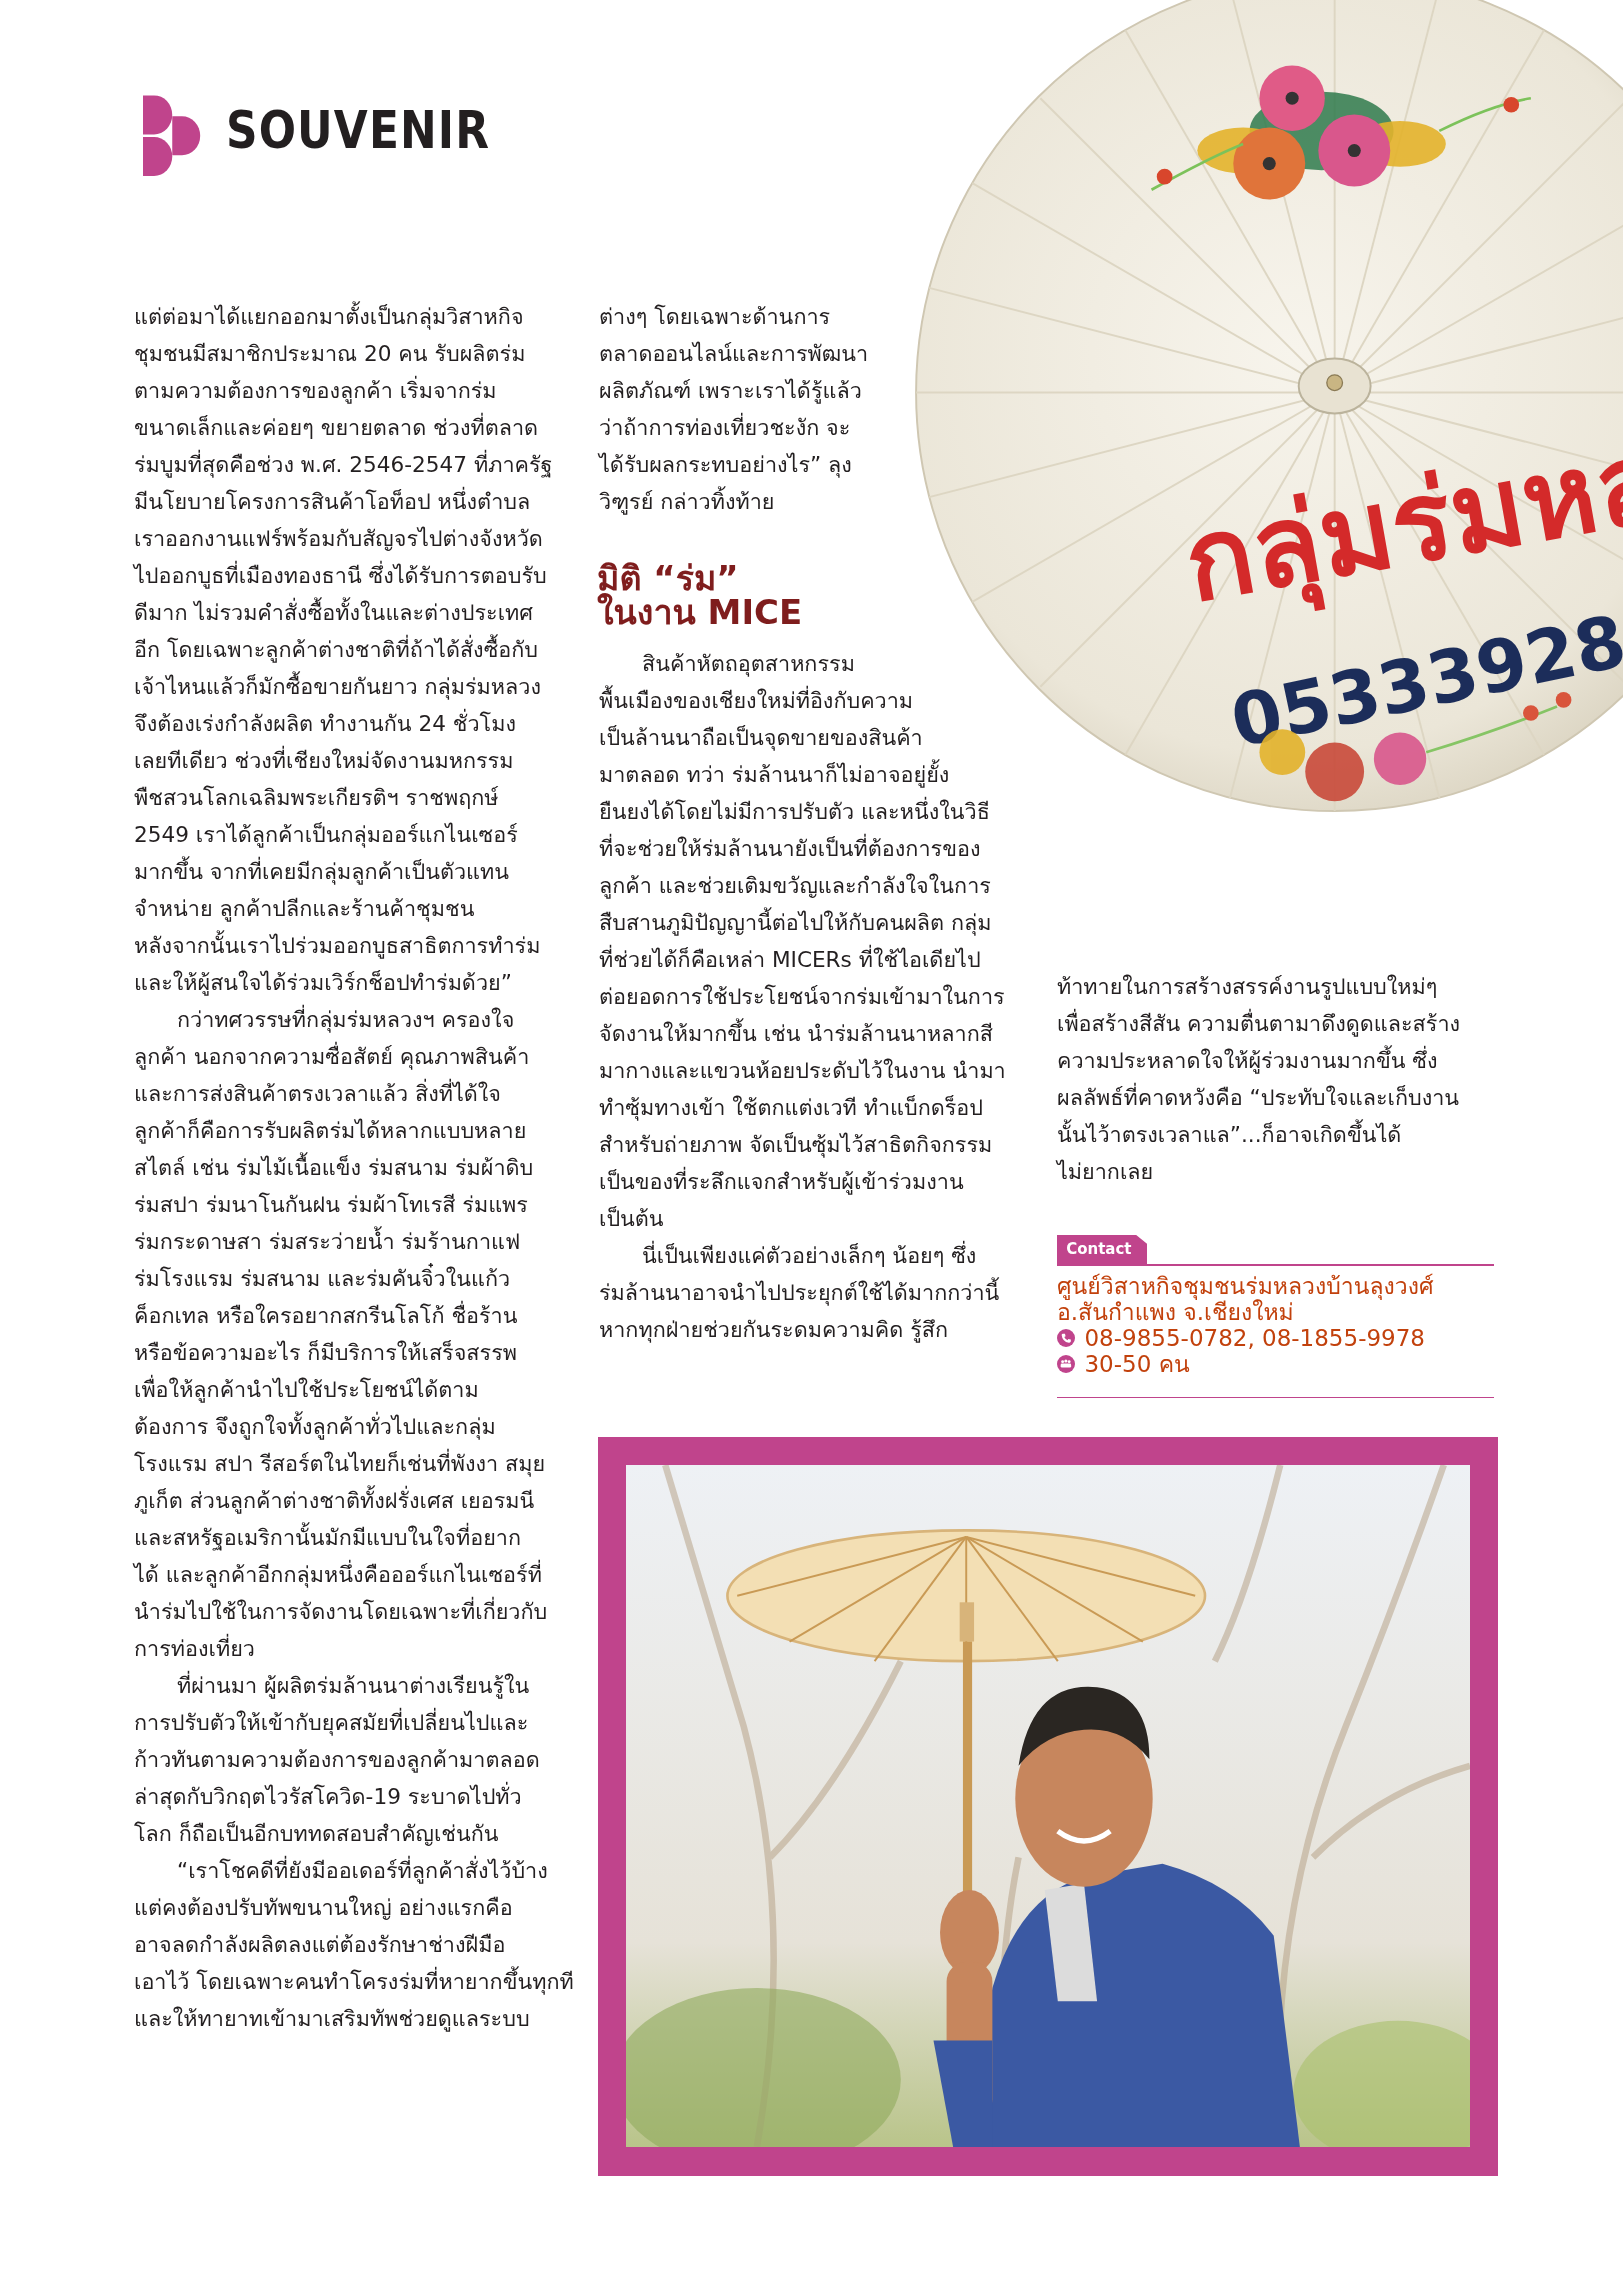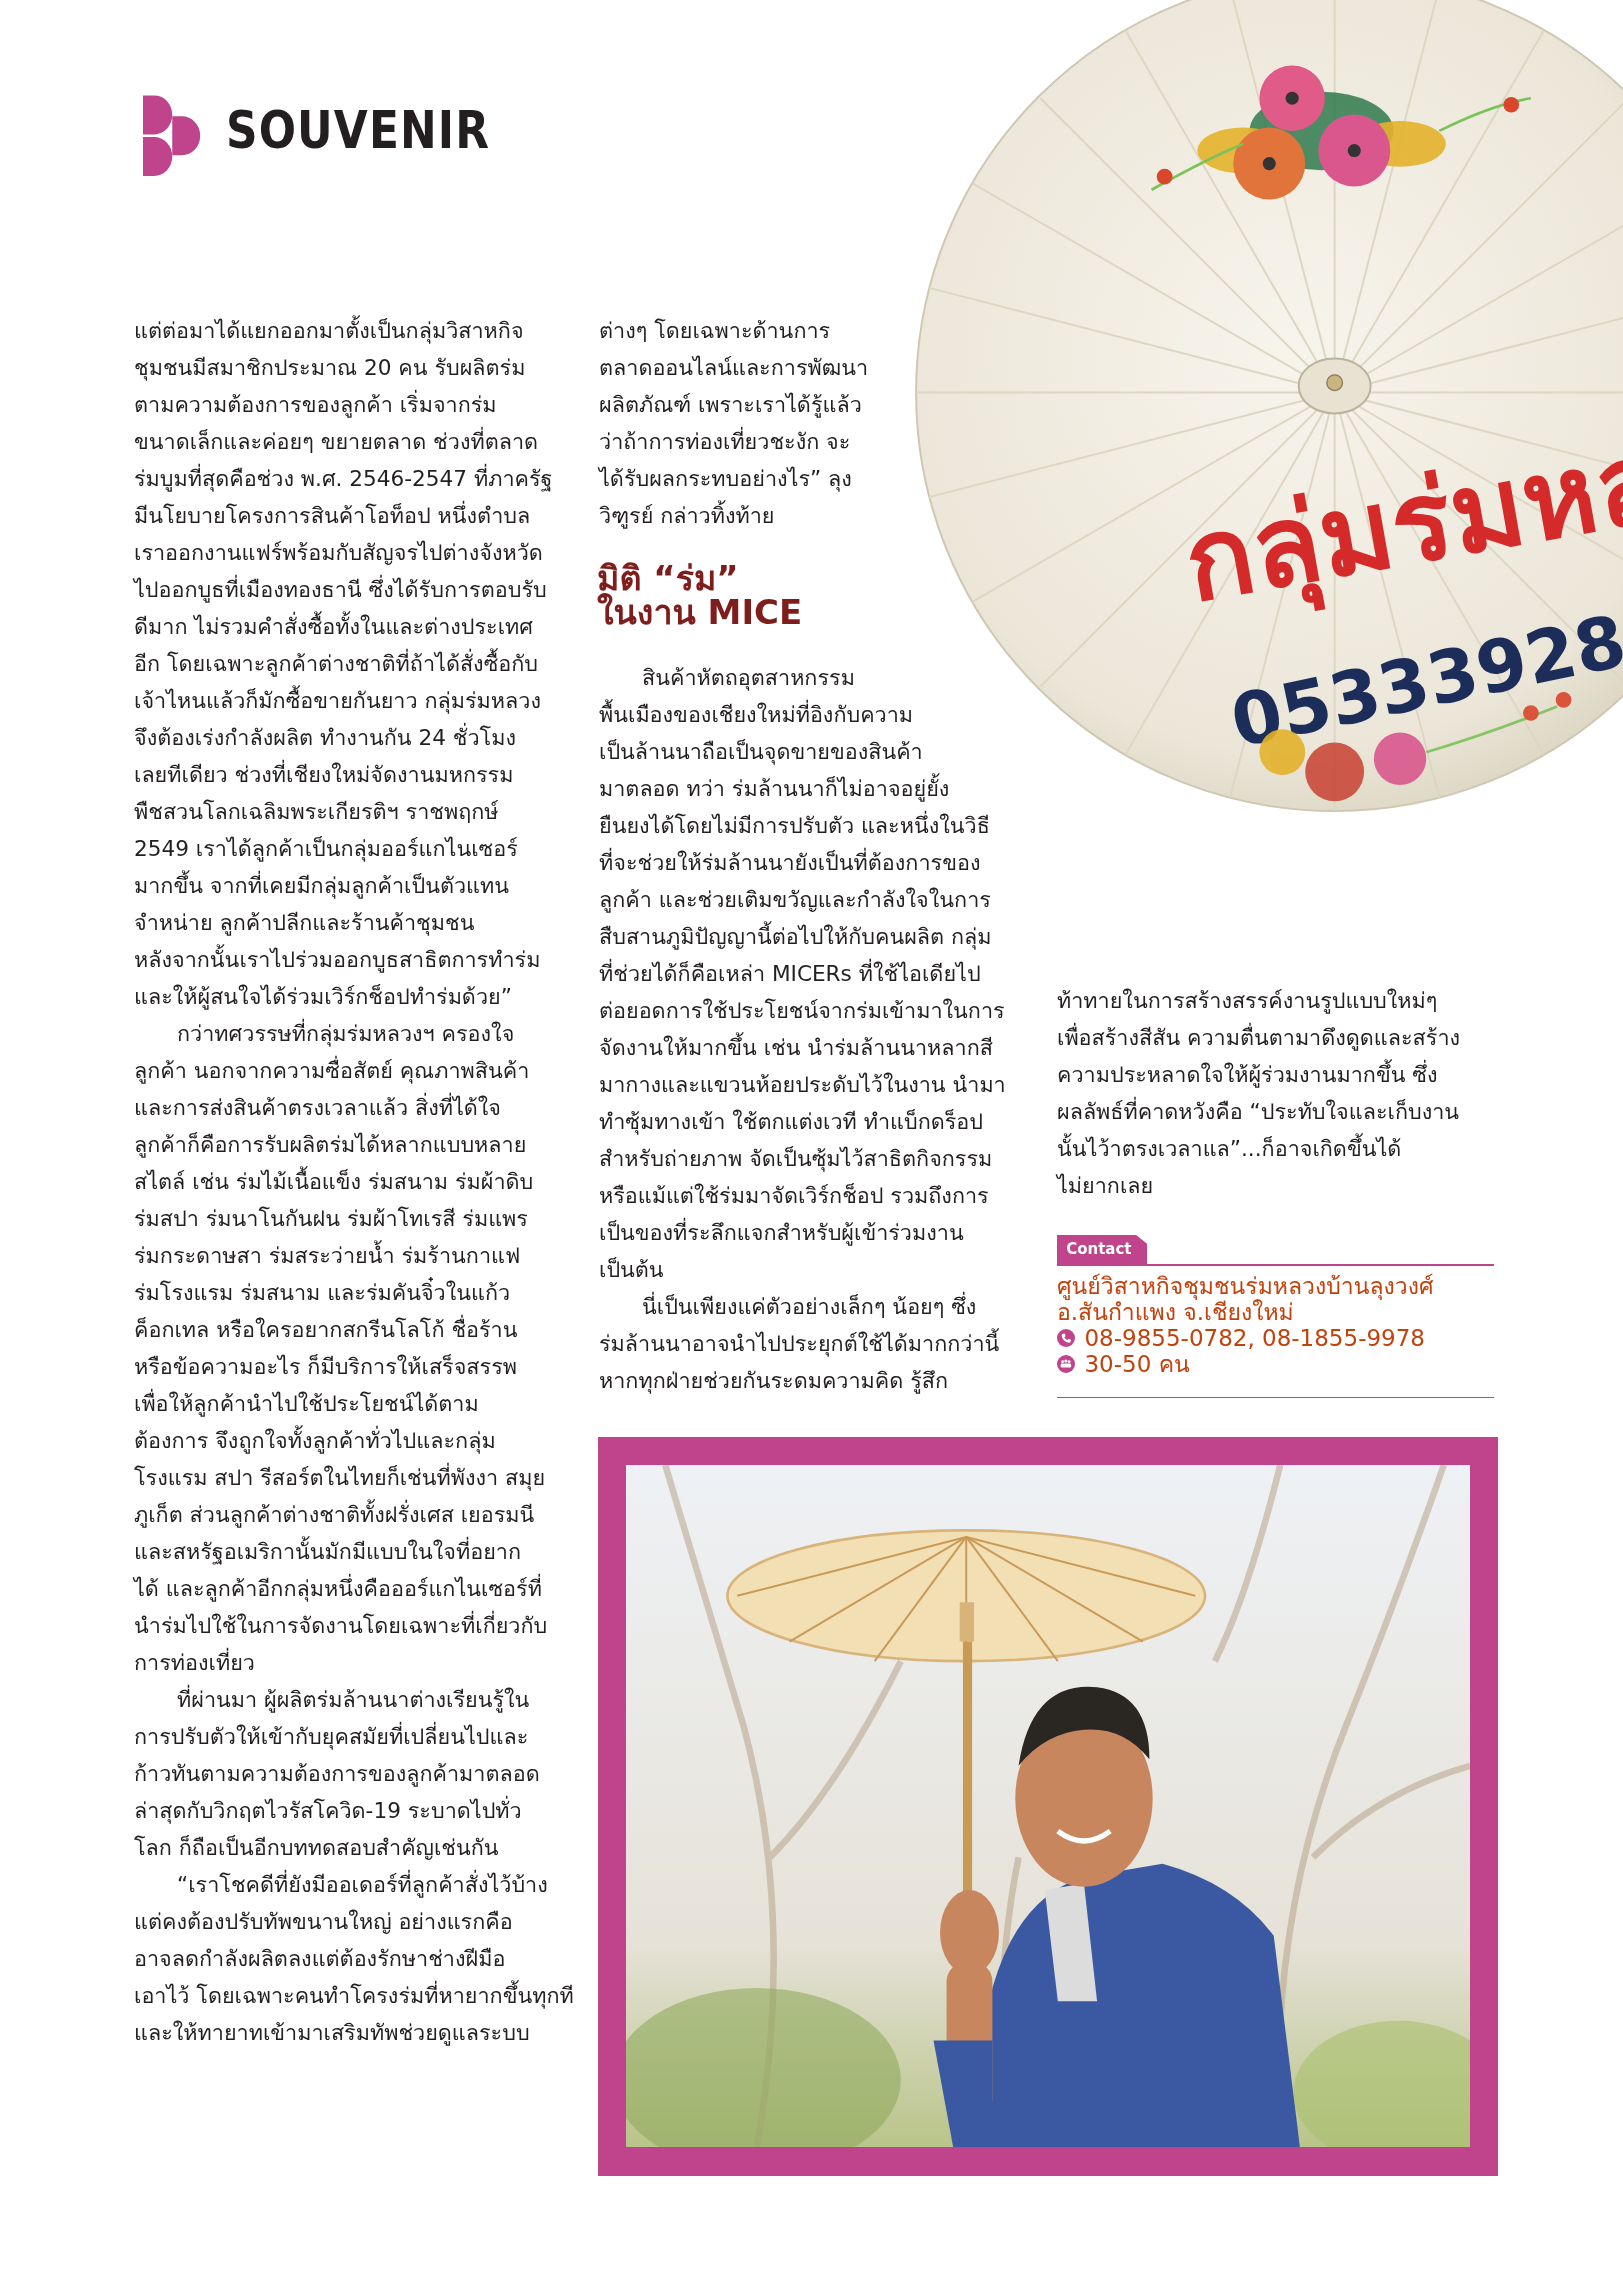--- a/index.html
+++ b/index.html
@@ -14,21 +14,21 @@
     
     .section-logo { left: 143px; top: 95px; width: 65px; height: 82px; }
     .section-title {
       left: 226px; top: 105px;
       font-family: "DejaVu Sans", sans-serif; font-weight: bold;
       font-size: 51px; letter-spacing: 1.3px; color: #231f20; line-height: 1;
       transform: scaleX(0.86); transform-origin: left top;
     }
 
     
-    .col { font-size: 21.6px; line-height: 37px; color: #231f20; margin-top: 14px; }
+    .col { font-size: 21.6px; line-height: 37px; color: #231f20; }
     .col .ln { display: block; white-space: nowrap; }
     .col .indent { padding-left: 43px; }
     .col-left { left: 134px; top: 298px; width: 432px; }
     .col-mid-top { left: 599px; top: 298px; width: 288px; }
     .col-mid { left: 599px; top: 645px; width: 419px; }
     .col-right { left: 1057px; top: 968px; width: 445px; }
 
     
     .mice-heading {
       left: 597px; top: 561px; color: #7f1d1d; font-weight: bold;
@@ -217,21 +217,20 @@
   <span class="ln">ยืนยงได้โดยไม่มีการปรับตัว และหนึ่งในวิธี</span>
   <span class="ln">ที่จะช่วยให้ร่มล้านนายังเป็นที่ต้องการของ</span>
   <span class="ln">ลูกค้า และช่วยเติมขวัญและกำลังใจในการ</span>
   <span class="ln">สืบสานภูมิปัญญานี้ต่อไปให้กับคนผลิต กลุ่ม</span>
   <span class="ln">ที่ช่วยได้ก็คือเหล่า MICERs ที่ใช้ไอเดียไป</span>
   <span class="ln">ต่อยอดการใช้ประโยชน์จากร่มเข้ามาในการ</span>
   <span class="ln">จัดงานให้มากขึ้น เช่น นำร่มล้านนาหลากสี</span>
   <span class="ln">มากางและแขวนห้อยประดับไว้ในงาน นำมา</span>
   <span class="ln">ทำซุ้มทางเข้า ใช้ตกแต่งเวที ทำแบ็กดร็อป</span>
   <span class="ln">สำหรับถ่ายภาพ จัดเป็นซุ้มไว้สาธิตกิจกรรม</span>
-  <span class="ln">หรือแม้แต่ใช้ร่มมาจัดเวิร์กช็อป รวมถึงการ</span>
   <span class="ln">เป็นของที่ระลึกแจกสำหรับผู้เข้าร่วมงาน</span>
   <span class="ln">เป็นต้น</span>
   <span class="ln indent">นี่เป็นเพียงแค่ตัวอย่างเล็กๆ น้อยๆ ซึ่ง</span>
   <span class="ln">ร่มล้านนาอาจนำไปประยุกต์ใช้ได้มากกว่านี้</span>
   <span class="ln">หากทุกฝ่ายช่วยกันระดมความคิด รู้สึก</span>
 </div>
 
 <div class="abs col col-right">
   <span class="ln">ท้าทายในการสร้างสรรค์งานรูปแบบใหม่ๆ</span>
   <span class="ln">เพื่อสร้างสีสัน ความตื่นตามาดึงดูดและสร้าง</span>

